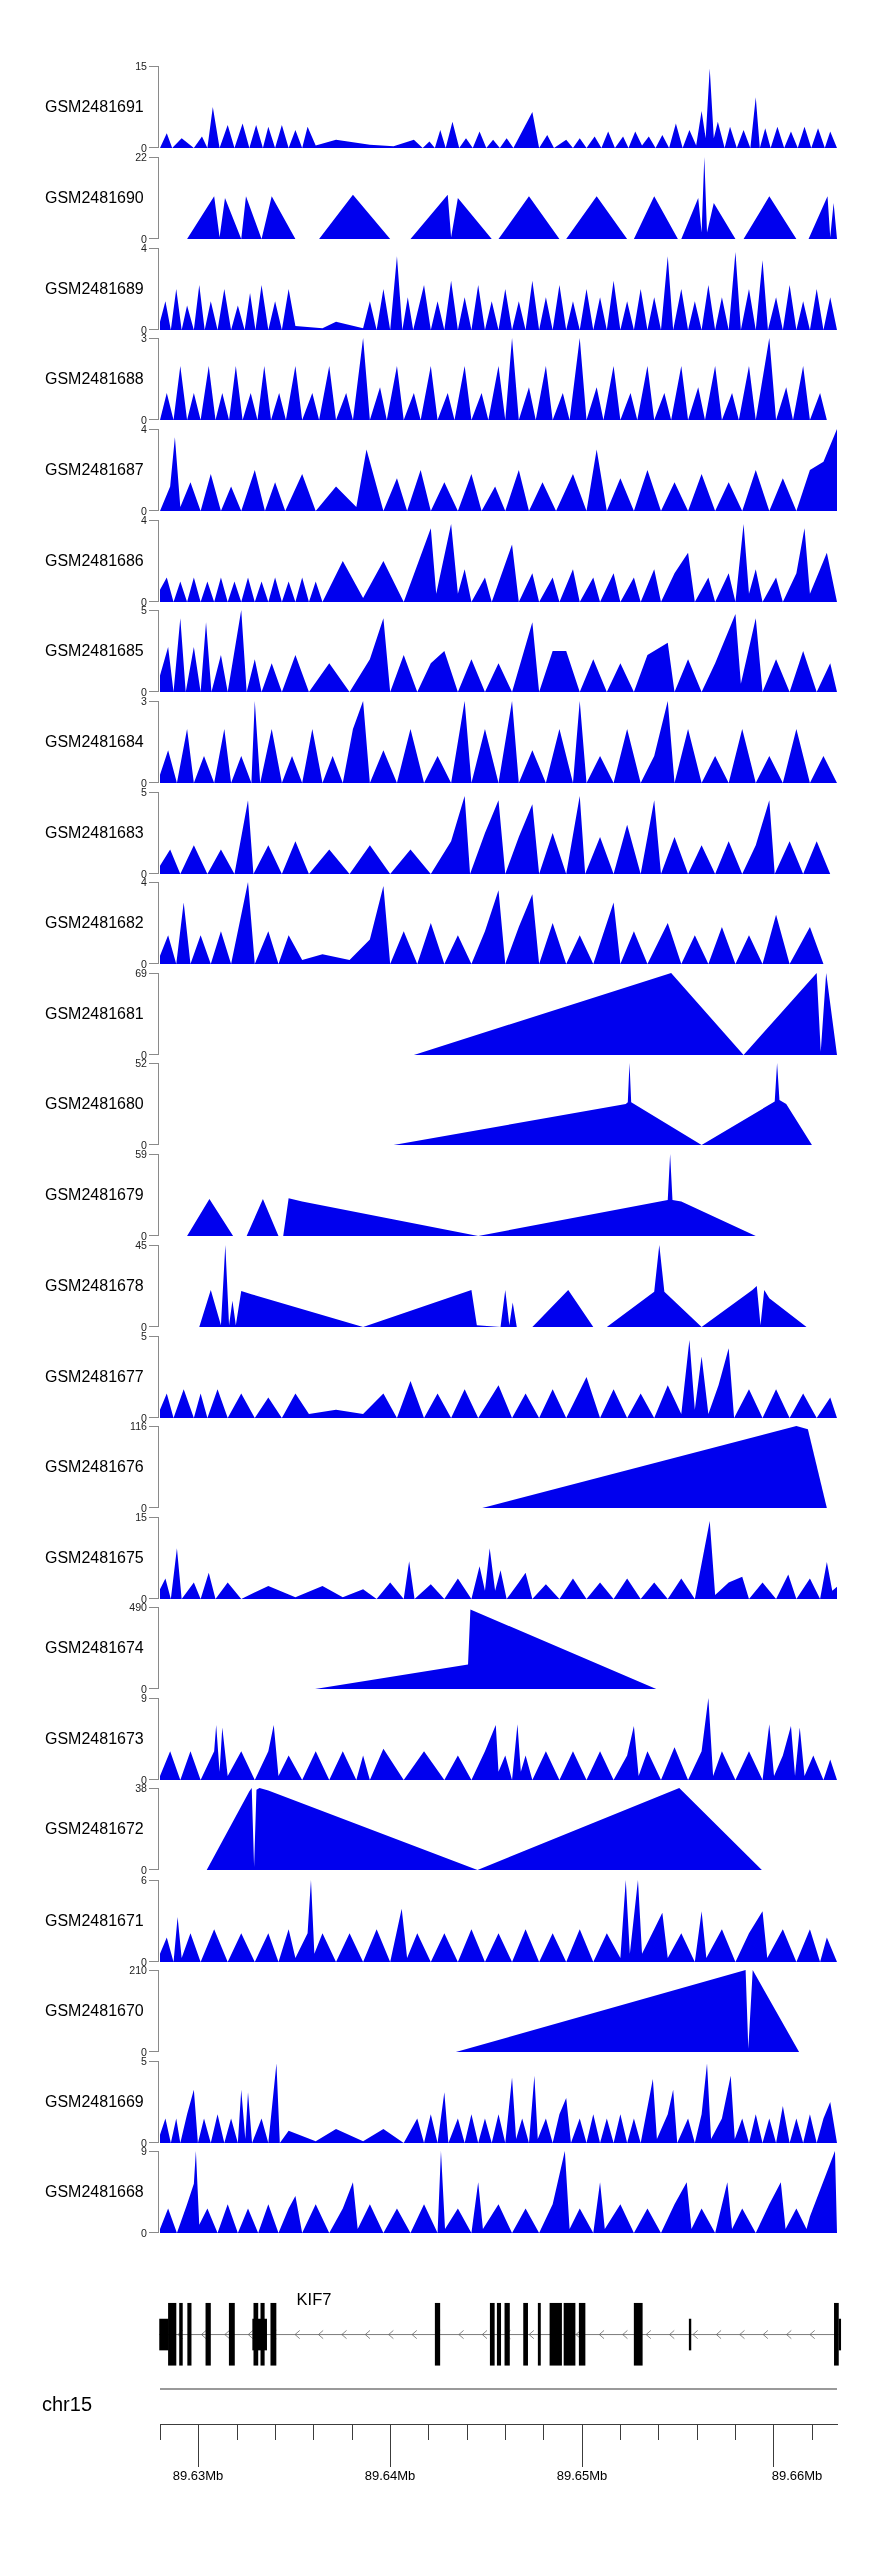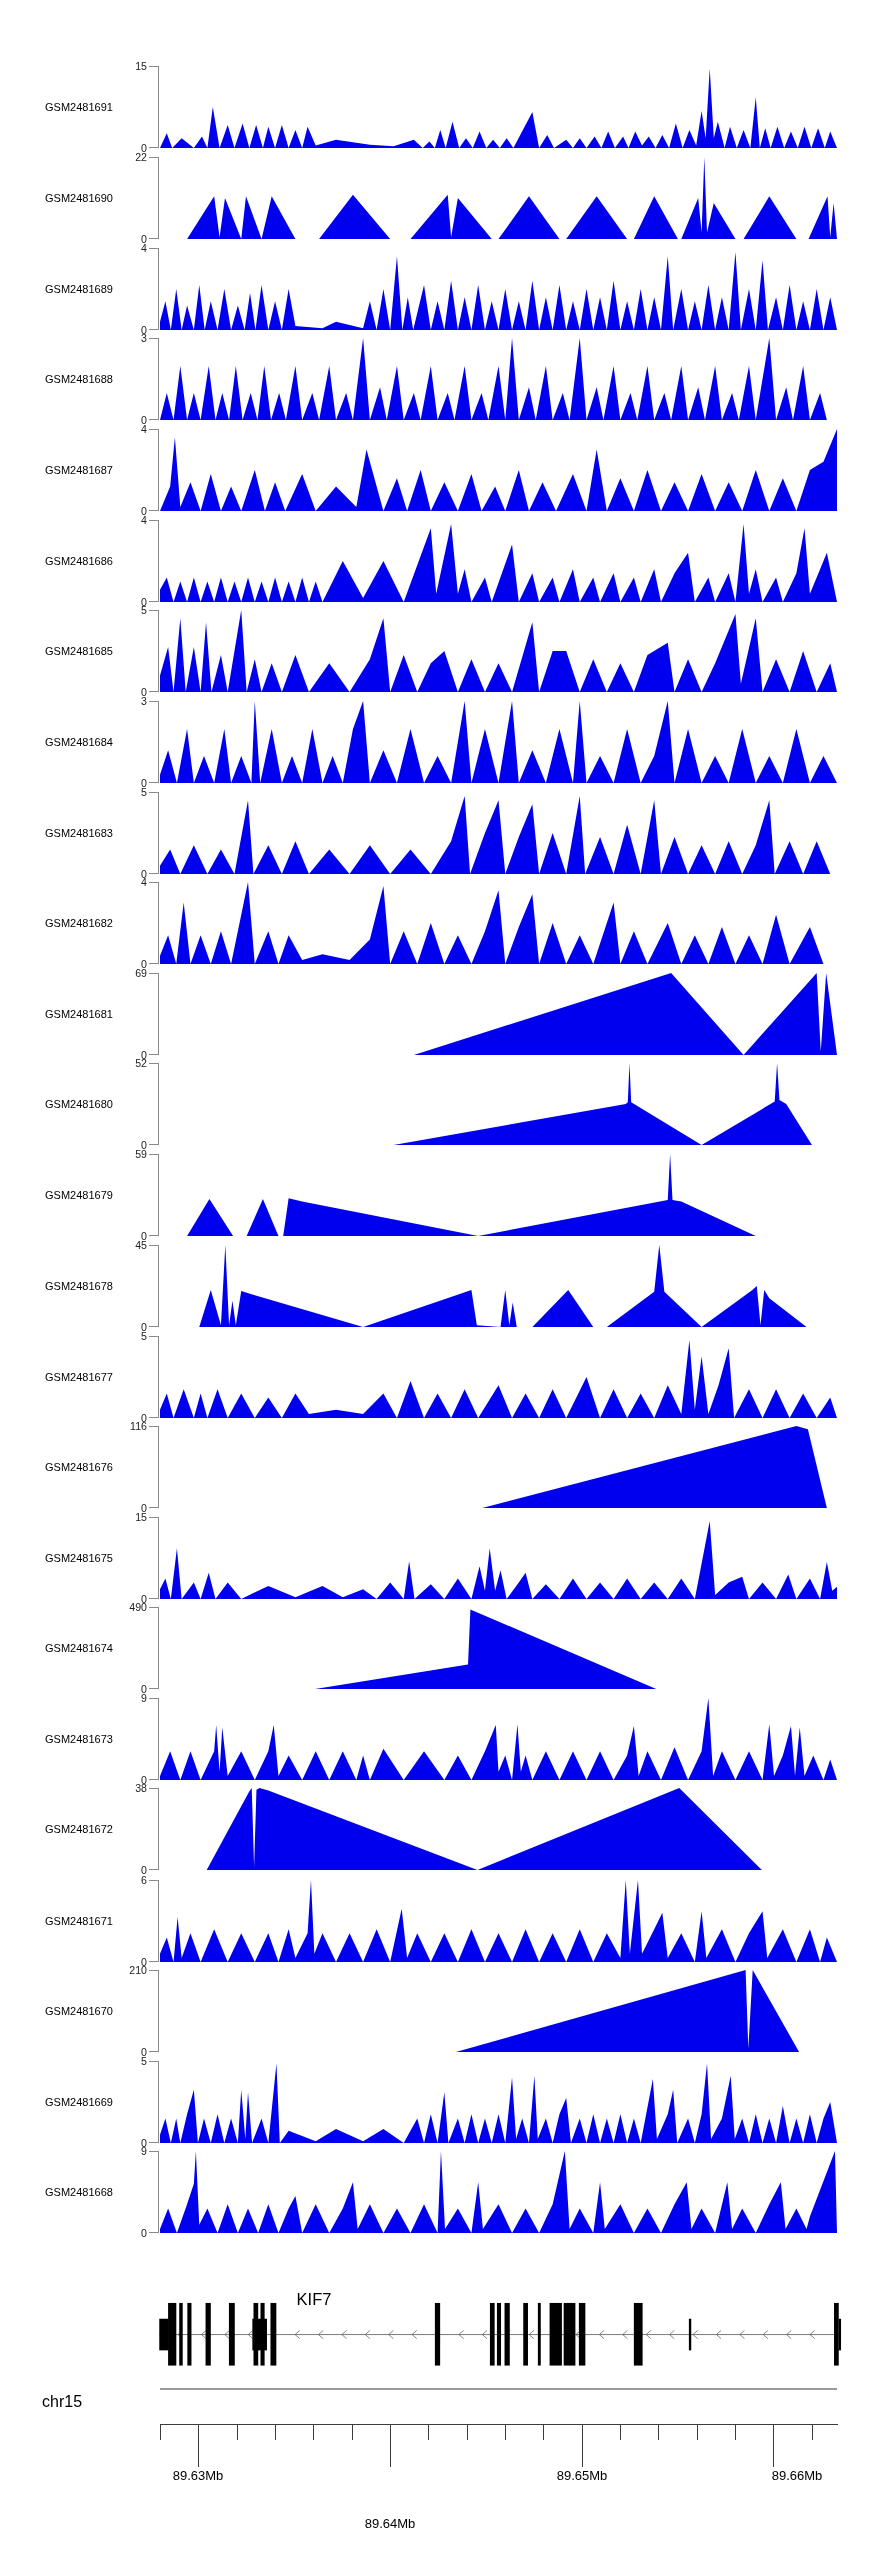--- a/index.html
+++ b/index.html
@@ -1,39 +1,39 @@
 <!DOCTYPE html>
 <html style="font-size:9.4px"><head>
 <meta charset="utf-8">
 <style>
   html,body{margin:0;padding:0;background:#ffffff;}
   #canvas{position:relative;width:882px;height:2576px;background:#ffffff;overflow:hidden;
           font-family:"Liberation Sans", sans-serif;color:#000;}
   .track{position:absolute;left:0;width:882px;height:82px;}
   .t-label{position:absolute;left:45px;top:50%;transform:translateY(-50%);
-           font-size:11px;color:#000;white-space:nowrap;}
+           font-size:16px;color:#000;white-space:nowrap;}
   .t-num{position:absolute;left:112px;width:35px;text-align:right;font-size:10.6px;color:#222;}
   .t-ymax{top:-5.9px;}
   .t-y0{bottom:-5.9px;}
   .t-vline{position:absolute;left:158px;top:0;bottom:0;width:1.2px;background:#8a8a8a;}
   .t-tick{position:absolute;left:149px;width:8.8px;height:1.2px;background:#8a8a8a;}
   .t-ticktop{top:0;}
   .t-tickbot{bottom:0;}
   .t-sig{position:absolute;left:160px;top:0;width:677px;height:82px;display:block;}
   #gene-svg{position:absolute;left:160px;top:2293px;overflow:visible;}
   #gene-name{position:absolute;left:473px;top:2290px;transform:translateX(-50%);
              font-size:16.5px;color:#000;}
   #chrom-line{position:absolute;left:160px;top:2388px;width:677px;height:1.8px;background:#9a9a9a;}
   #axis-base{position:absolute;left:160px;top:2424px;width:678px;height:1.2px;background:#3c3c3c;}
   .ax-tick{position:absolute;width:0.6px;background:#3c3c3c;top:2425px;}
   .ax-minor{height:15.3px;}
   .ax-major{height:42px;}
   .ax-label{position:absolute;top:2468px;transform:translateX(-50%);font-size:13px;color:#000;
             white-space:nowrap;}
-  #chrom-label{position:absolute;left:42px;top:2393px;font-size:16px;color:#000;}
+  #chrom-label{position:absolute;left:42px;top:2393px;font-size:20px;color:#000;}
 </style>
 </head>
 <body>
 
 <div id="canvas">
   <div id="tracks">
       <div class="track" style="top: 66px;">
         <div class="t-label">GSM2481691</div>
         <div class="t-num t-ymax">15</div>
         <div class="t-num t-y0">0</div>
@@ -373,20 +373,20 @@
       <div class="ax-tick ax-minor" style="left: 582px;"></div>
       <div class="ax-tick ax-minor" style="left: 620px;"></div>
       <div class="ax-tick ax-minor" style="left: 658px;"></div>
       <div class="ax-tick ax-minor" style="left: 697px;"></div>
       <div class="ax-tick ax-minor" style="left: 735px;"></div>
       <div class="ax-tick ax-minor" style="left: 773px;"></div>
       <div class="ax-tick ax-minor" style="left: 812px;"></div>
       <div class="ax-tick ax-major" style="left: 198px;"></div>
       <div class="ax-label" style="left: 198px;">89.63Mb</div>
       <div class="ax-tick ax-major" style="left: 390px;"></div>
-      <div class="ax-label" style="left: 390px; margin-top: 48px;">89.64Mb</div>
+      <div class="ax-label" style="left: 390px;">89.64Mb</div>
       <div class="ax-tick ax-major" style="left: 582px;"></div>
       <div class="ax-label" style="left: 582px;">89.65Mb</div>
       <div class="ax-tick ax-major" style="left: 773px;"></div>
       <div class="ax-label" style="left: 773px; margin-left: 24px;">89.66Mb</div>
     </div>
 </div>
 
 
 </body></html>

